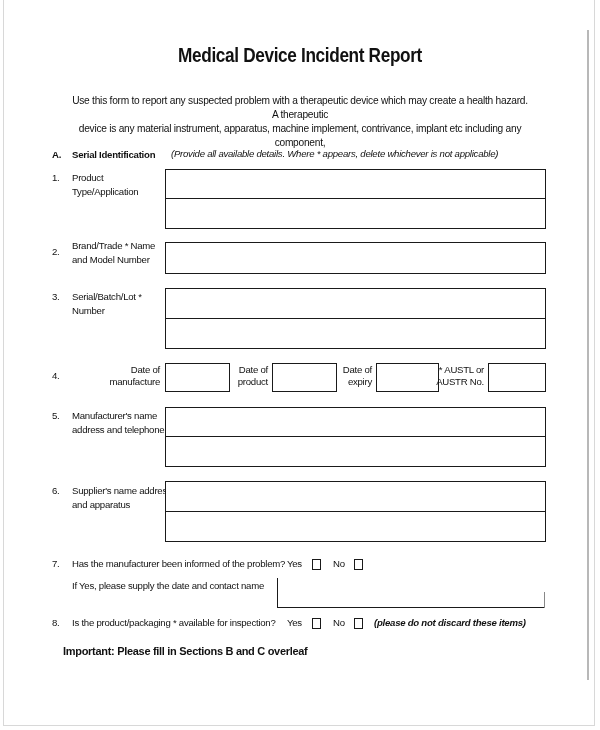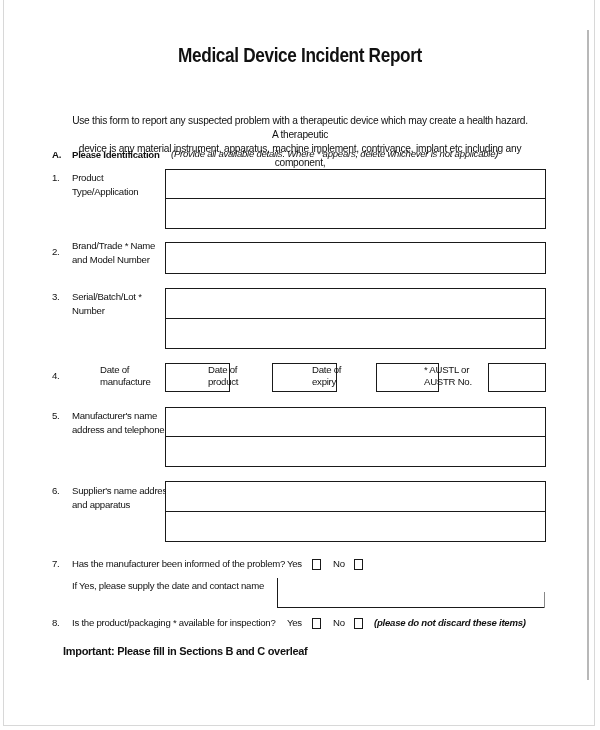--- a/index.html
+++ b/index.html
@@ -4,47 +4,47 @@
 <style>
   html, body { margin:0; padding:0; background:#ffffff; }
   body { width:600px; height:730px; position:relative; overflow:hidden;
          font-family:"Liberation Sans", sans-serif; color:#111; }
   .page-frame { position:absolute; left:3px; top:0; width:592px; height:726px;
                 border:1px solid #d8d8d8; border-top:none; box-sizing:border-box; }
   .page-edge { position:absolute; left:587px; top:30px; width:2px; height:650px; background:#b8b8b8; }
   .title { position:absolute; left:0; width:600px; top:44px; text-align:center;
            font-size:20px; font-weight:bold; letter-spacing:-0.4px; transform:scaleX(0.86); }
   .intro { position:absolute; left:70px; width:460px; top:94px; text-align:center;
-           font-size:10.2px; line-height:14px; letter-spacing:-0.25px;margin-top:20px; }
+           font-size:10.2px; line-height:14px; letter-spacing:-0.25px; }
   .abs { position:absolute; white-space:nowrap; }
   .small { font-size:9.6px; letter-spacing:-0.25px; line-height:13.5px; }
   .bold { font-weight:bold; }
   .ital { font-style:italic; }
   .box { position:absolute; border:1.3px solid #1a1a1a; box-sizing:border-box; background:#fff; }
   .hline { position:absolute; height:0; border-top:1.3px solid #1a1a1a; }
   .chk { position:absolute; width:9px; height:11px; border:1.6px solid #1a1a1a; box-sizing:border-box; }
-  .right { }
+  .right { text-align:right; }
   .openbox { position:absolute; border-left:1.3px solid #1a1a1a; border-bottom:1.3px solid #1a1a1a; box-sizing:border-box; }
   .openbox-tick { position:absolute; width:0; border-left:1.3px solid #888; }
 </style>
 </head>
 <body>
 
 <div class="page-frame"></div>
 <div class="page-edge"></div>
 
 <div class="title">Medical Device Incident Report</div>
 
 <div class="intro">
   <div>Use this form to report any suspected problem with a therapeutic device which may create a health hazard. A  therapeutic</div>
   <div>device is any material instrument, apparatus, machine implement, contrivance, implant etc including any component,</div>
 </div>
 
 <div class="abs small bold" style="left:52px;top:148px;">A.</div>
-<div class="abs small bold" style="left:72px;top:148px;">Please Identification</div>
+<div class="abs small bold" style="left:72px;top:148px;">Serial Identification</div>
 <div class="abs small ital" style="left:171px;top:147px;">(Provide all available details. Where * appears, delete whichever is not applicable)</div>
 
 <div class="abs small" style="left:52px;top:171px;">1.</div>
 <div class="abs small" style="left:72px;top:171px;">
   <div>Product</div>
   <div>Type/Application</div>
 </div>
 <div class="box" style="left:165px;top:169px;width:381px;height:60px;"></div>
 <div class="hline" style="left:165px;top:198px;width:381px;"></div>
 

